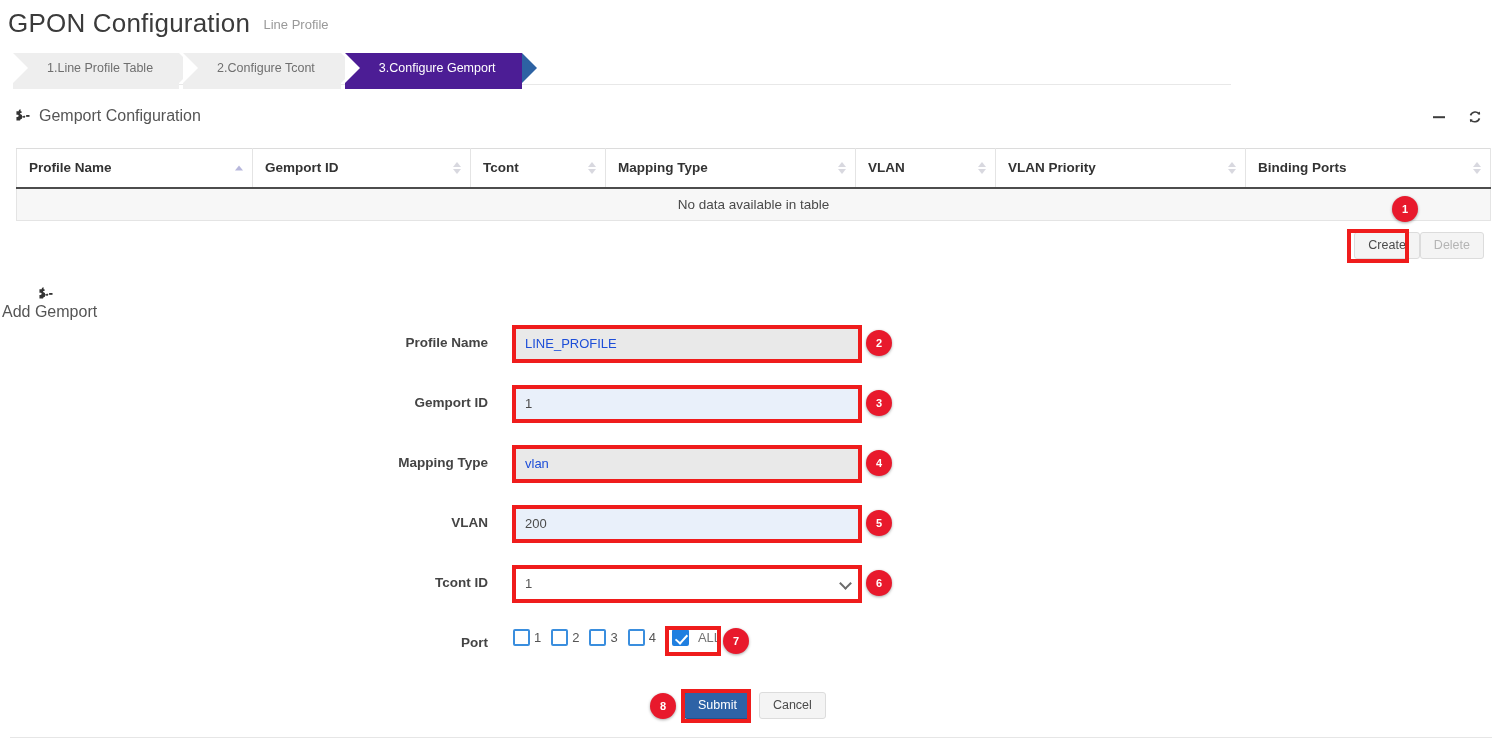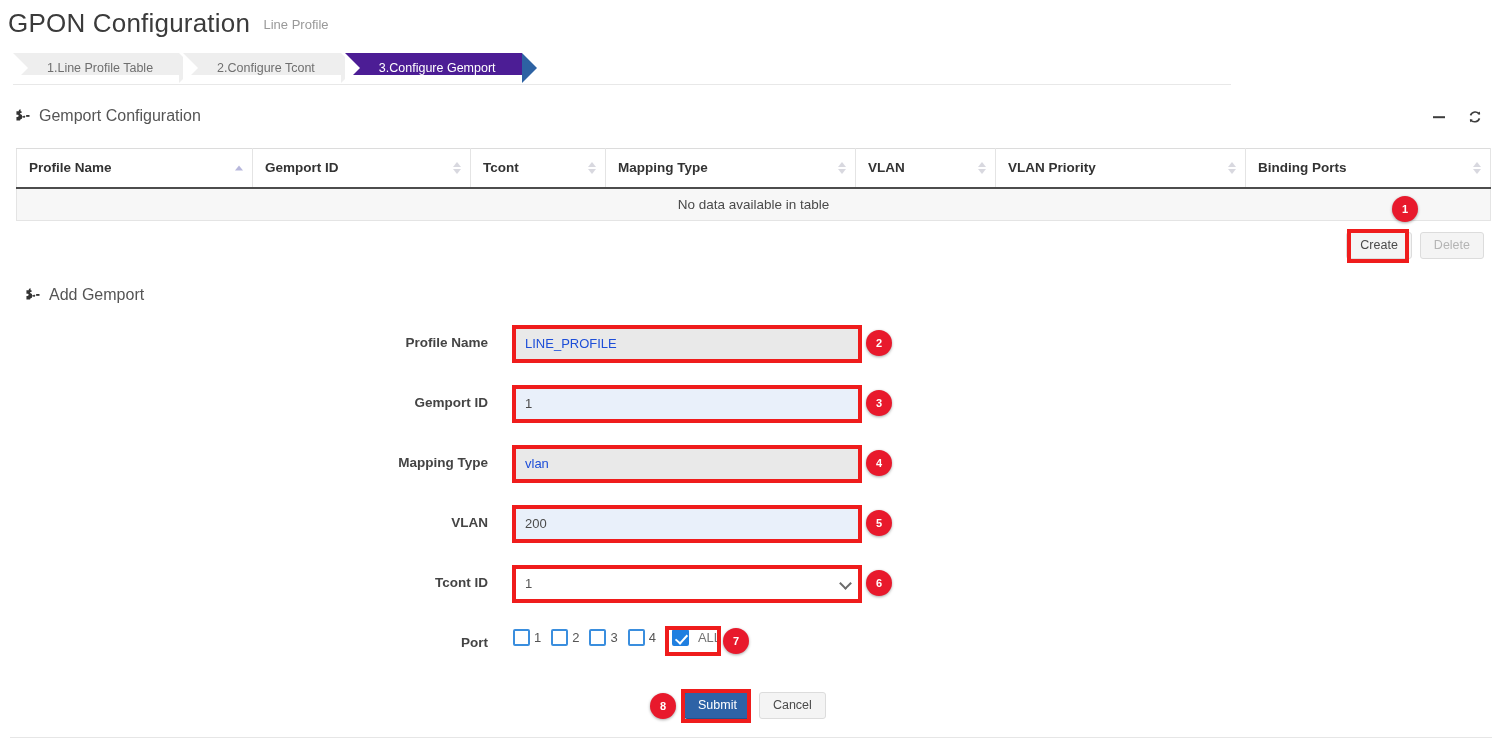--- a/index.html
+++ b/index.html
@@ -32,21 +32,21 @@
     letter-spacing: .2px;
   }
   .page-head .sub {
     display: inline-block; margin-left: 9px;
     font-size: 13px; color: #999; position: relative; top: -3px;
   }
 
   
   .steps { position: absolute; left: 13px; top: 53px; height: 31px; display: flex; z-index: 3; }
   .step {
-    position: relative; height: 22px; line-height: 31px;
+    position: relative; height: 36px; line-height: 31px;
     background: #eeeeee; color: #6f6f6f; font-size: 12.5px;
     padding: 0 26px 0 34px; margin-right: 4px; white-space: nowrap;
   }
   .step::after {
     content: ""; position: absolute; right: -15px; top: 0;
     width: 0; height: 0;
     border-top: 15.5px solid transparent;
     border-bottom: 15.5px solid transparent;
     border-left: 15px solid #eeeeee;
     z-index: 2;
@@ -95,41 +95,41 @@
   .tri-up { width:0;height:0;border-left:4px solid transparent;border-right:4px solid transparent;border-bottom:5px solid #b9b9c6;}
   .tri-dn { width:0;height:0;border-left:4px solid transparent;border-right:4px solid transparent;border-top:5px solid #b9b9c6;}
   table.dt thead th.sorted .tri-up { border-bottom-color:#7b7bc0; opacity:1; }
   table.dt tbody td {
     height: 33px; background: #f7f7f7;
     border: 1px solid #e4e4e4; border-top: none;
     text-align: center; font-size: 13.5px; color: #4a4a4a;
   }
 
   
-  .tbl-actions { position: absolute; right: 16px; top: 232px; display: flex; gap: 8px; z-index: 3; }
+  .tbl-actions { position: absolute; right: 16px; top: 232px; display: flex; z-index: 3; }
   .btn {
     height: 27px; min-width: 62px; padding: 0 13px;
     font-size: 12.5px; font-family: "Liberation Sans", sans-serif;
     border: 1px solid #dcdcdc; background: #f4f4f4; color: #4a4a4a;
     border-radius: 3px; cursor: pointer; line-height: 25px;
   }
   .btn.ghost { color: #b4b4b4; }
   .btn-primary { background: #2e63a6; border-color: #245189; color: #fff; }
 
   
   .hl { position: absolute; border: 4px solid #ef1c1c; z-index: 6; pointer-events: none; }
   .badge {
     position: absolute; width: 26px; height: 26px; border-radius: 50%;
     background: #e8192c; color: #fff; font-size: 11px; font-weight: bold;
     display: flex; align-items: center; justify-content: center;
     z-index: 7; box-shadow: 0 1px 3px rgba(0,0,0,.35);
   }
 
   
-  .sec-head { position: absolute; left: 24px; top: 286px; display: flex; align-items: center; z-index: 3;}
+  .sec-head { position: absolute; left: 2px; top: 286px; display: flex; align-items: center; z-index: 3; flex-direction: column;}
   .form { position: absolute; left: 0; top: 325px; width: 1500px; z-index: 2; }
   .frow { position: relative; height: 60px; }
   .flabel {
     position: absolute; left: 288px; width: 200px; text-align: right;
     font-size: 13.5px; font-weight: bold; color: #444; line-height: 36px;
   }
   .fctrl { position: absolute; left: 513px; top: 0; width: 348px; height: 36px; }
   .inp {
     width: 100%; height: 36px; padding: 0 11px;
     border: 1px solid #c9d3dd; border-radius: 2px;

